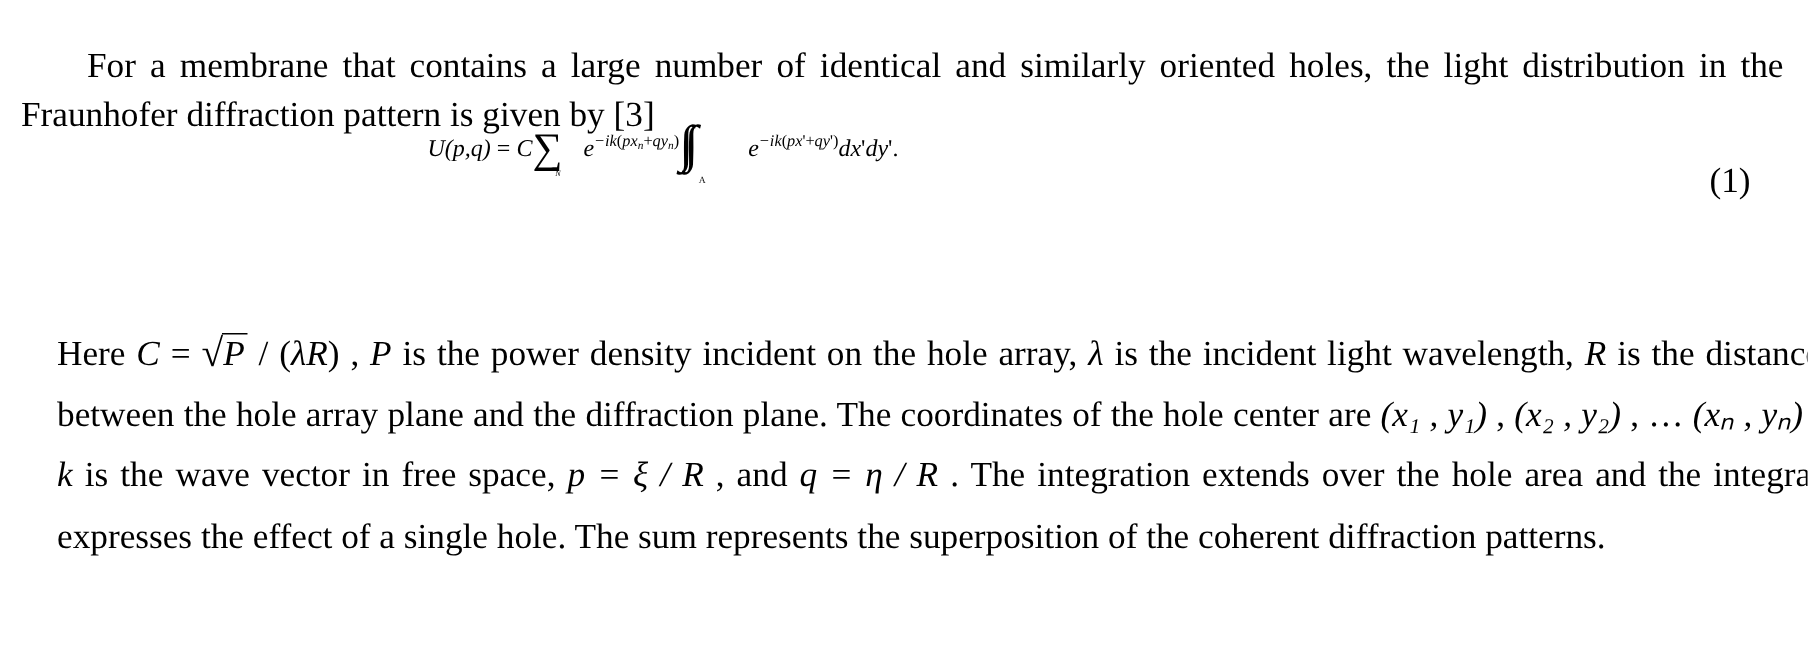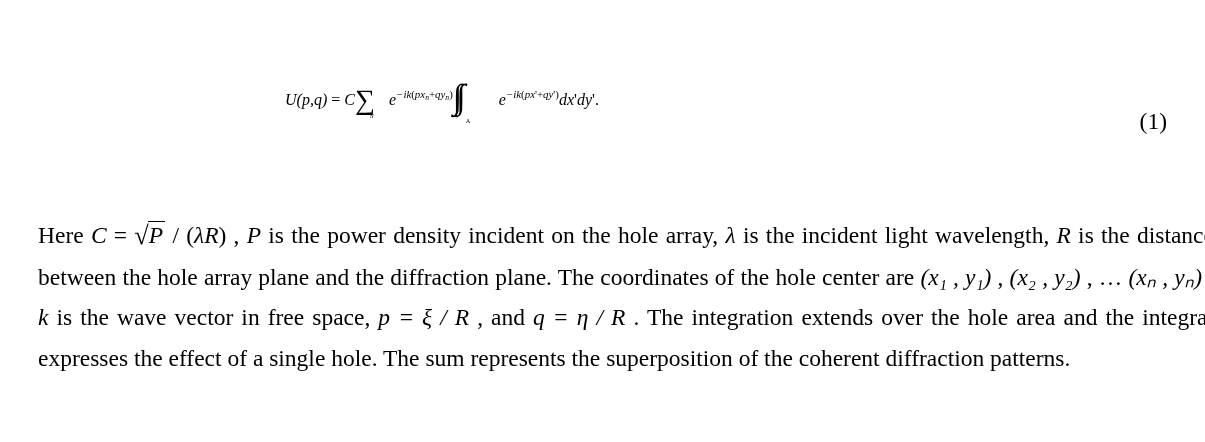--- a/index.html
+++ b/index.html
@@ -127,20 +127,21 @@
     vertical-align: -0.28em;
     font-style: italic;
   }
   .nowrap { white-space: nowrap; }
 </style>
 </head>
 <body>
 
 <div class="page">
 
+  <p class="para" id="para-intro">For a membrane that contains a large number of identical and similarly oriented holes, the light distribution in the Fraunhofer diffraction pattern is given by [3]</p>
 
   <div id="equation-block">
     <div id="equation-body">
       <span class="it"><span class="it">U</span>(<span class="it">p</span>,<span class="it">q</span>)</span>
       <span>=</span>
       <span class="it">C</span><span class="sumwrap"><span class="bigsum">∑</span><span class="sumlimit">N</span></span><span class="it">e</span><span class="expo">−<span class="it">ik</span><span class="up">(</span><span class="it">px</span><span class="sub2">n</span><span class="up">+</span><span class="it">qy</span><span class="sub2">n</span><span class="up">)</span></span><span class="intwrap"><span class="dblint">∫∫</span><span class="intlimit">A</span></span><span class="it">e</span><span class="expo">−<span class="it">ik</span><span class="up">(</span><span class="it">px</span><span class="up">'+</span><span class="it">qy</span><span class="up">')</span></span><span class="it">dx</span><span class="up">'</span><span class="it">dy</span><span class="up">'.</span>
     </div>
     <div id="equation-number">(1)</div>
   </div>
 

